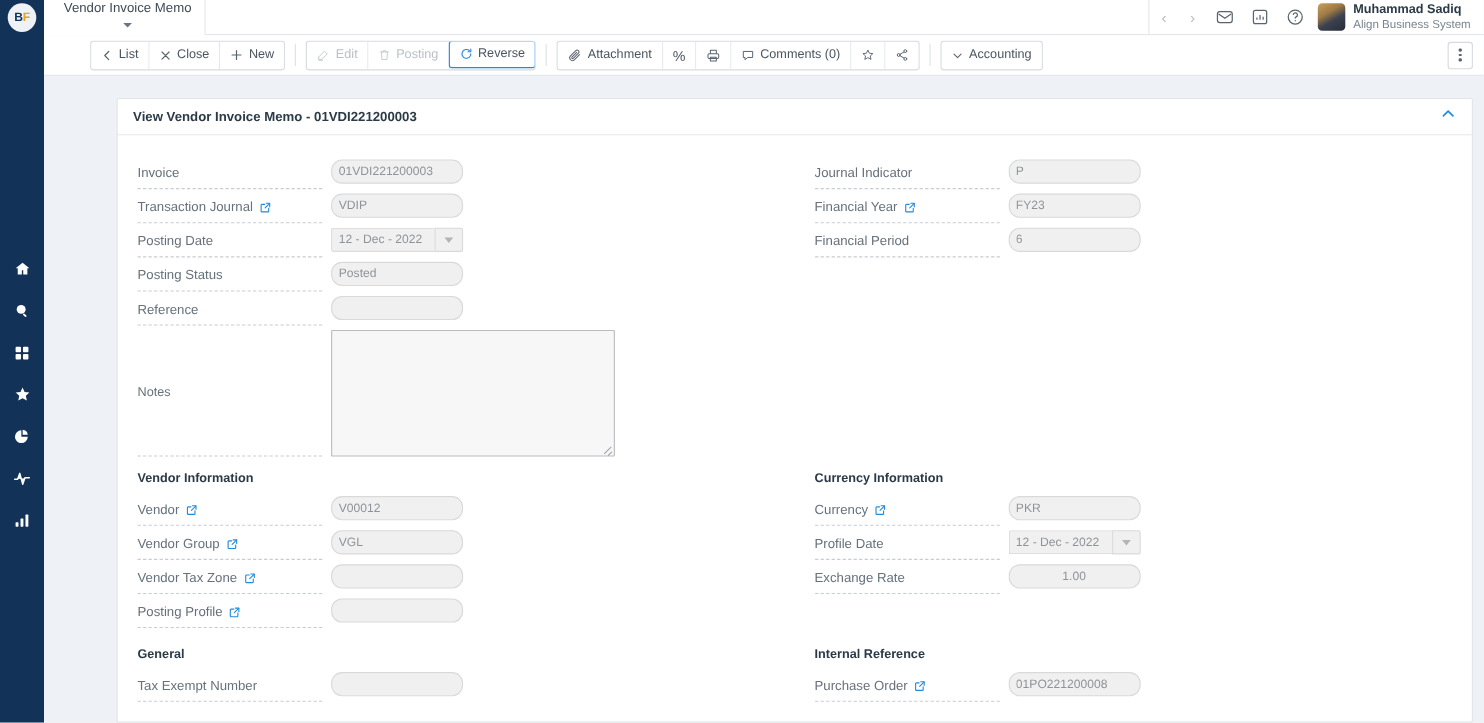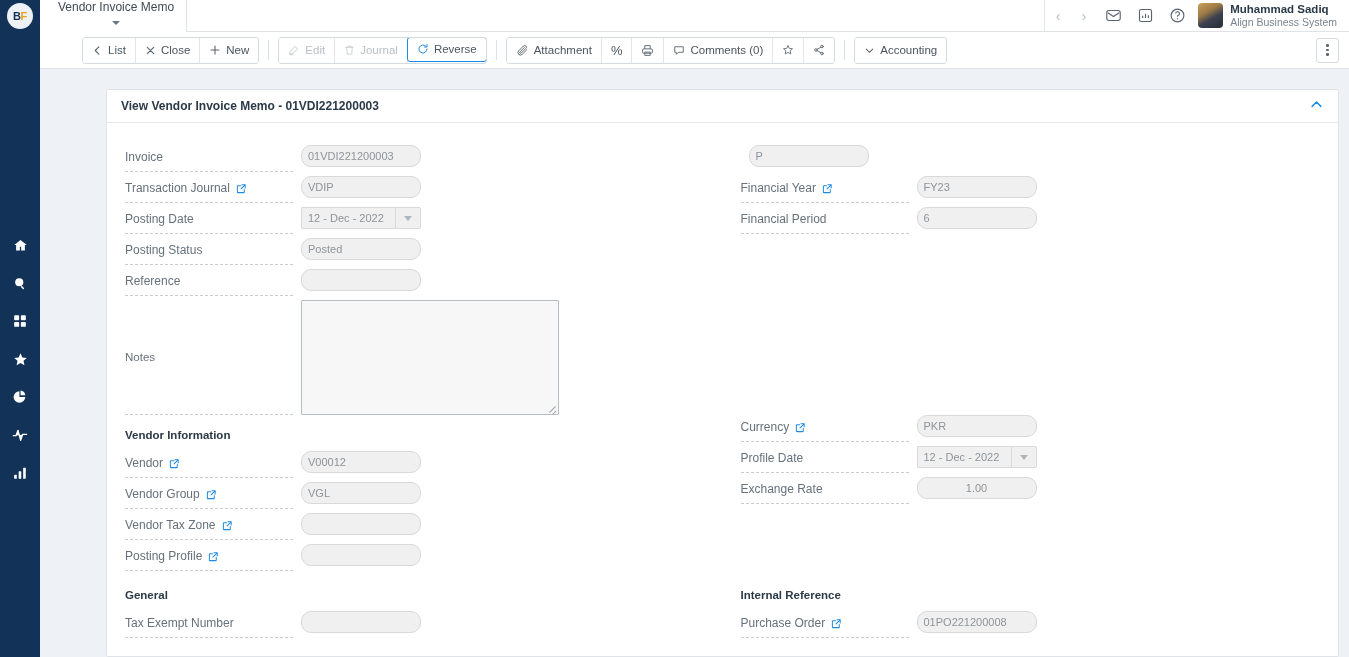--- a/index.html
+++ b/index.html
@@ -329,21 +329,21 @@
         <svg width="12" height="12" viewBox="0 0 24 24" stroke-width="1.8" stroke-linecap="round">
             <path d="M4 20h5l10-10-5-5L4 15z"></path>
             <path d="M3.5 21.5h7"></path>
           </svg>
         <span>Edit</span>
       </div>
       <div class="tbtn disabled">
         <svg width="11" height="12" viewBox="0 0 24 24" stroke-width="1.8" stroke-linecap="round">
             <path d="M4 6h16M9 6V3.5h6V6M6 6l1 15h10l1-15"></path>
           </svg>
-        <span>Journal</span>
+        <span>Posting</span>
       </div>
       <div class="tbtn active">
         <svg width="12" height="12" viewBox="0 0 24 24" stroke-width="2" stroke-linecap="round">
             <path d="M20 12a8 8 0 1 1-2.6-5.9"></path>
             <polyline points="20,3 20,8 15,8"></polyline>
           </svg>
         <span>Reverse</span>
       </div>
     </div>
 
@@ -485,20 +485,23 @@
               <div class="notes-box">
                 <span class="resz"></span>
               </div>
             </div>
           </div>
 
           <div class="col">
 
 
             <div class="frow">
+              <div class="flabel">
+                <span>Journal Indicator</span>
+              </div>
               <div class="fctl">
                 <input class="finput" readonly="" value="P" style="">
               </div>
             </div>
 
             <div class="frow">
               <div class="flabel">
                 <span>Financial Year</span>
                 <span class="ext-ico">
                   <svg width="11" height="11" viewBox="0 0 24 24" fill="none" stroke="#1f8ae0" stroke-width="2.2" stroke-linecap="round" stroke-linejoin="round">
@@ -588,20 +591,21 @@
                     </svg>
                 </span>
               </div>
               <div class="fctl">
                 <input class="finput" readonly="" value="" style="">
               </div>
             </div>
           </div>
 
           <div class="col">
+            <div class="sect-title">Currency Information</div>
 
             <div class="frow">
               <div class="flabel">
                 <span>Currency</span>
                 <span class="ext-ico">
                   <svg width="11" height="11" viewBox="0 0 24 24" fill="none" stroke="#1f8ae0" stroke-width="2.2" stroke-linecap="round" stroke-linejoin="round">
                       <path d="M13 4h7v7"></path>
                       <path d="M19.5 4.5L11 13"></path>
                       <path d="M18 14v5.5a1.5 1.5 0 0 1-1.5 1.5h-12A1.5 1.5 0 0 1 3 19.5v-12A1.5 1.5 0 0 1 4.5 6H10"></path>
                     </svg>

